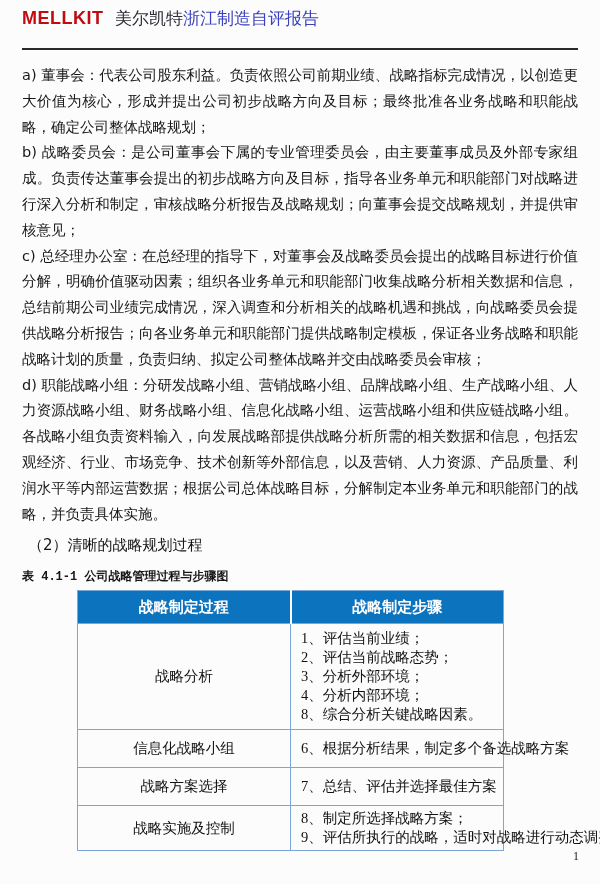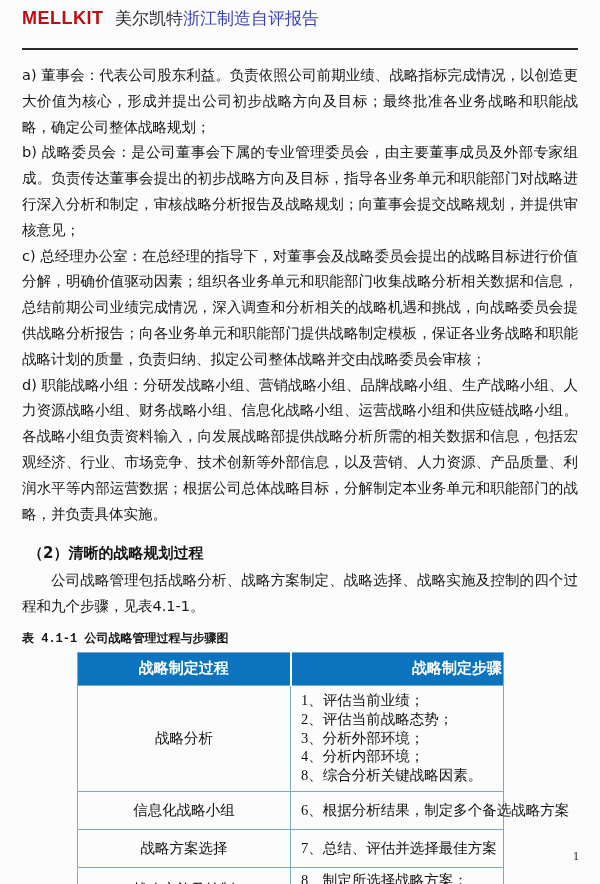--- a/index.html
+++ b/index.html
@@ -17,42 +17,42 @@
     font-size:17px;line-height:20px;white-space:nowrap;
     border-bottom:2px solid #2a2a2a;padding-bottom:20px;
   }
   .brand{color:#c00b10;font-weight:bold;font-family:"Liberation Sans",sans-serif;font-size:18px;letter-spacing:.5px;}
   .brand-cn{color:#2f2f38;margin-left:6px;font-weight:500;}
   .doc-title{color:#3a41bd;font-weight:500;}
 
   
   main{margin-top:13px;}
   p.body-par{margin:0;font-size:14.5px;line-height:25.8px;text-align:justify;}
-  .h2{font-weight:bold;font-size:15px;line-height:26px;margin:13px 0 2px 6px;}
+  .h2{font-weight:normal;font-size:15px;line-height:26px;margin:5px 0 2px 6px;}
   .indent-par{text-indent:2em;}
 
   
   .caption{
     text-align:left;font-weight:bold;font-size:12px;
     margin:10px 0 5px 0;
     font-family:Liberation Mono, monospace;
   }
   table.strategy{
     border-collapse:collapse;table-layout:fixed;
     margin-left:55px;width:427px;
     font-family:"Liberation Serif","DejaVu Serif",serif;
     border:1px solid #7ba7d7;
   }
   table.strategy th{
     background:#0c73bf;color:#ffffff;
     font-size:15px;font-weight:bold;height:30px;
     border-bottom:1px solid #7ba7d7;
     margin-top:46px;
   }
-  table.strategy th + th{border-left:2px solid #fdfdfd;text-align:right;}
+  table.strategy th + th{border-left:2px solid #fdfdfd;}
   table.strategy td{
     border:1px solid #7ba7d7;
     font-size:14.5px;color:#111;
     vertical-align:middle;
   }
   td.proc{width:106px;text-align:center;padding:2px;font-family:Liberation Serif, serif;}
   td.steps{padding:4px 15px 4px 10px;line-height:18.8px;}
   td.steps .step-line{white-space:nowrap;}
   tr.row-1 td.steps{padding-top:5px;padding-bottom:6px;}
   tr.row-2 td, tr.row-3 td{height:29px;}
@@ -74,21 +74,20 @@
     <span class="brand-cn">美尔凯特</span><span class="doc-title">浙江制造自评报告</span>
   </header>
 
   <main>
     <p class="body-par">a) 董事会：代表公司股东利益。负责依照公司前期业绩、战略指标完成情况，以创造更大价值为核心，形成并提出公司初步战略方向及目标；最终批准各业务战略和职能战略，确定公司整体战略规划；</p>
     <p class="body-par">b) 战略委员会：是公司董事会下属的专业管理委员会，由主要董事成员及外部专家组成。负责传达董事会提出的初步战略方向及目标，指导各业务单元和职能部门对战略进行深入分析和制定，审核战略分析报告及战略规划；向董事会提交战略规划，并提供审核意见；</p>
     <p class="body-par">c) 总经理办公室：在总经理的指导下，对董事会及战略委员会提出的战略目标进行价值分解，明确价值驱动因素；组织各业务单元和职能部门收集战略分析相关数据和信息，总结前期公司业绩完成情况，深入调查和分析相关的战略机遇和挑战，向战略委员会提供战略分析报告；向各业务单元和职能部门提供战略制定模板，保证各业务战略和职能战略计划的质量，负责归纳、拟定公司整体战略并交由战略委员会审核；</p>
     <p class="body-par">d) 职能战略小组：分研发战略小组、营销战略小组、品牌战略小组、生产战略小组、人力资源战略小组、财务战略小组、信息化战略小组、运营战略小组和供应链战略小组。各战略小组负责资料输入，向发展战略部提供战略分析所需的相关数据和信息，包括宏观经济、行业、市场竞争、技术创新等外部信息，以及营销、人力资源、产品质量、利润水平等内部运营数据；根据公司总体战略目标，分解制定本业务单元和职能部门的战略，并负责具体实施。</p>
 
     <div class="h2">（2）清晰的战略规划过程</div>
-    <p class="body-par indent-par">公司战略管理包括战略分析、战略方案制定、战略选择、战略实施及控制的四个过程和九个步骤，见表4.1-1。</p>
 
     <div class="caption">表 4.1-1 公司战略管理过程与步骤图</div>
 
     <table class="strategy">
       <thead>
         <tr>
           <th>战略制定过程</th>
           <th>战略制定步骤</th>
         </tr>
       </thead>

